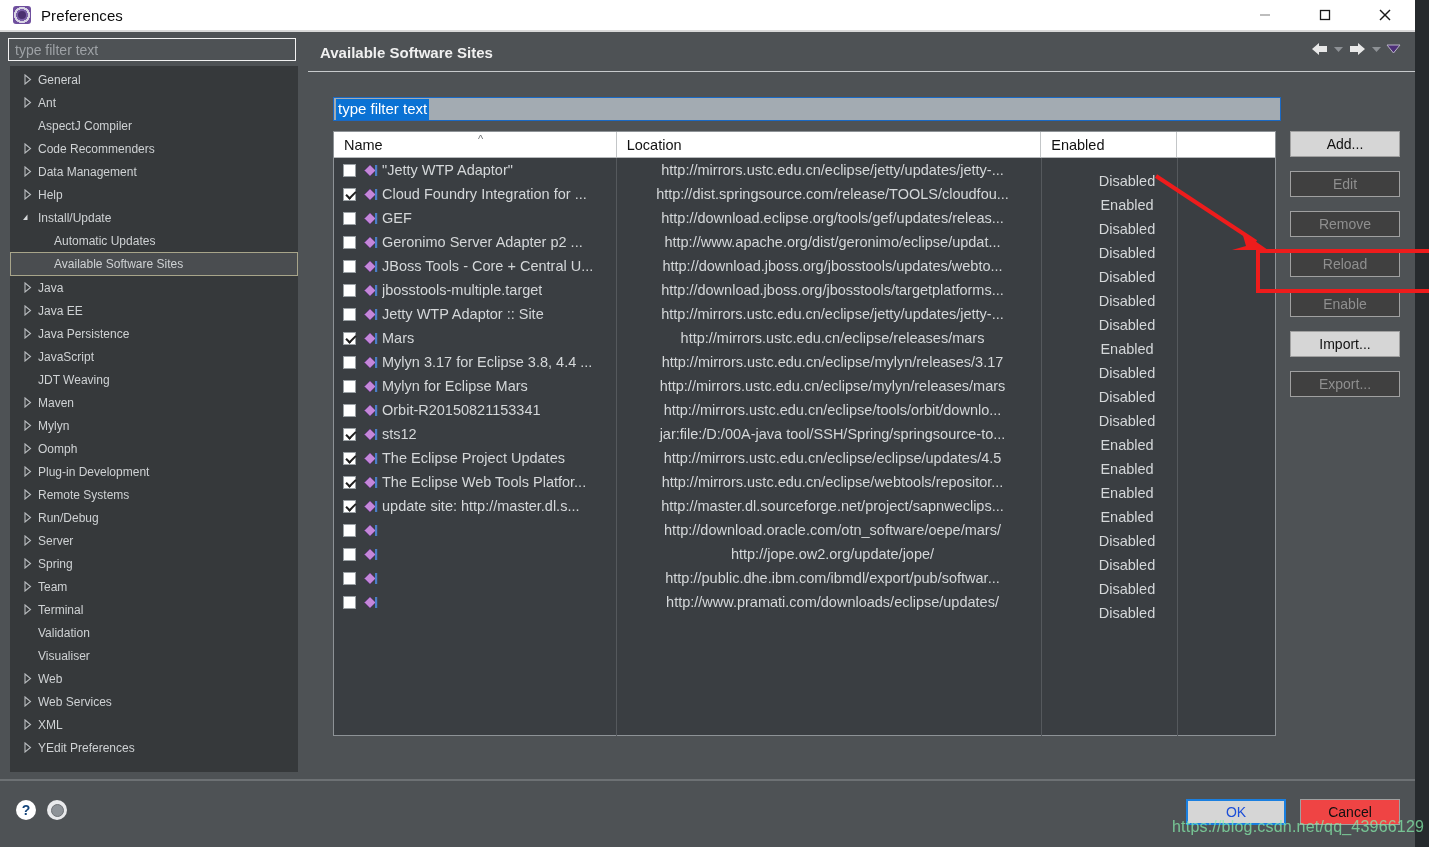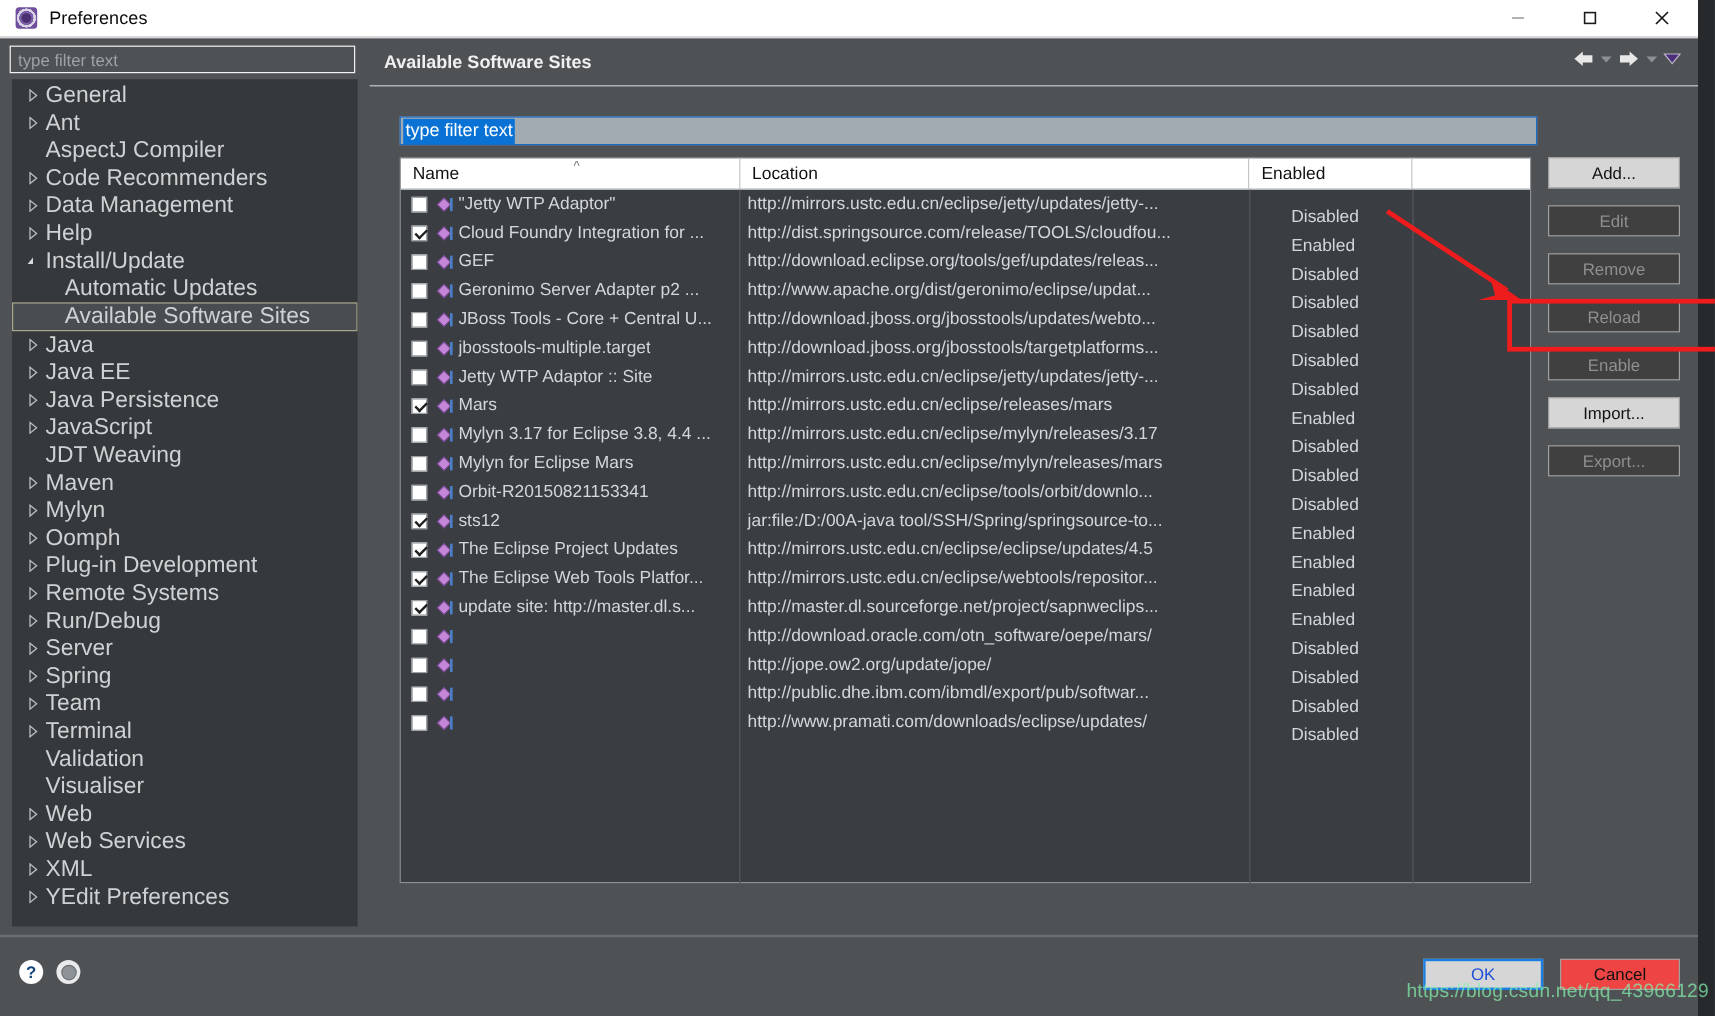--- a/index.html
+++ b/index.html
@@ -6,20 +6,21 @@
   html, body {
     width: 1429px; height: 847px;
     background: #1d1d1d;
     font-family: "Liberation Sans", sans-serif;
     overflow: hidden;
   }
   #app {
     position: relative;
     width: 1429px; height: 847px;
     background: #4e5255;
+    text-align: center;
   }
 
   
   .titlebar {
     position: absolute; left: 0; top: 0;
     width: 1415px; height: 30px;
     background: #ffffff;
     display: flex; align-items: center;
   }
   .titlebar-icon {
@@ -68,21 +69,21 @@
   }
   .tree-list {
     position: absolute; left: 5px; top: 33px;
     width: 288px; height: 706px;
     background: #36393b;
     overflow: hidden;
     padding-top: 2px;
   }
   .tree-item {
     height: 23px; display: flex; align-items: center;
-    font-size: 19px; color: #cfd2d4;
+    font-size: 12px; color: #cfd2d4;
     padding-left: 10px;
     white-space: nowrap;
   }
   .tree-arrow {
     width: 14px; flex: none; display: flex; align-items: center; justify-content: center;
     color: #b9bcbf;
   }
   .tree-arrow svg { display:block; }
   .tree-label { margin-left: 4px; }
   .tree-item.indent .tree-label { margin-left: 34px; }

